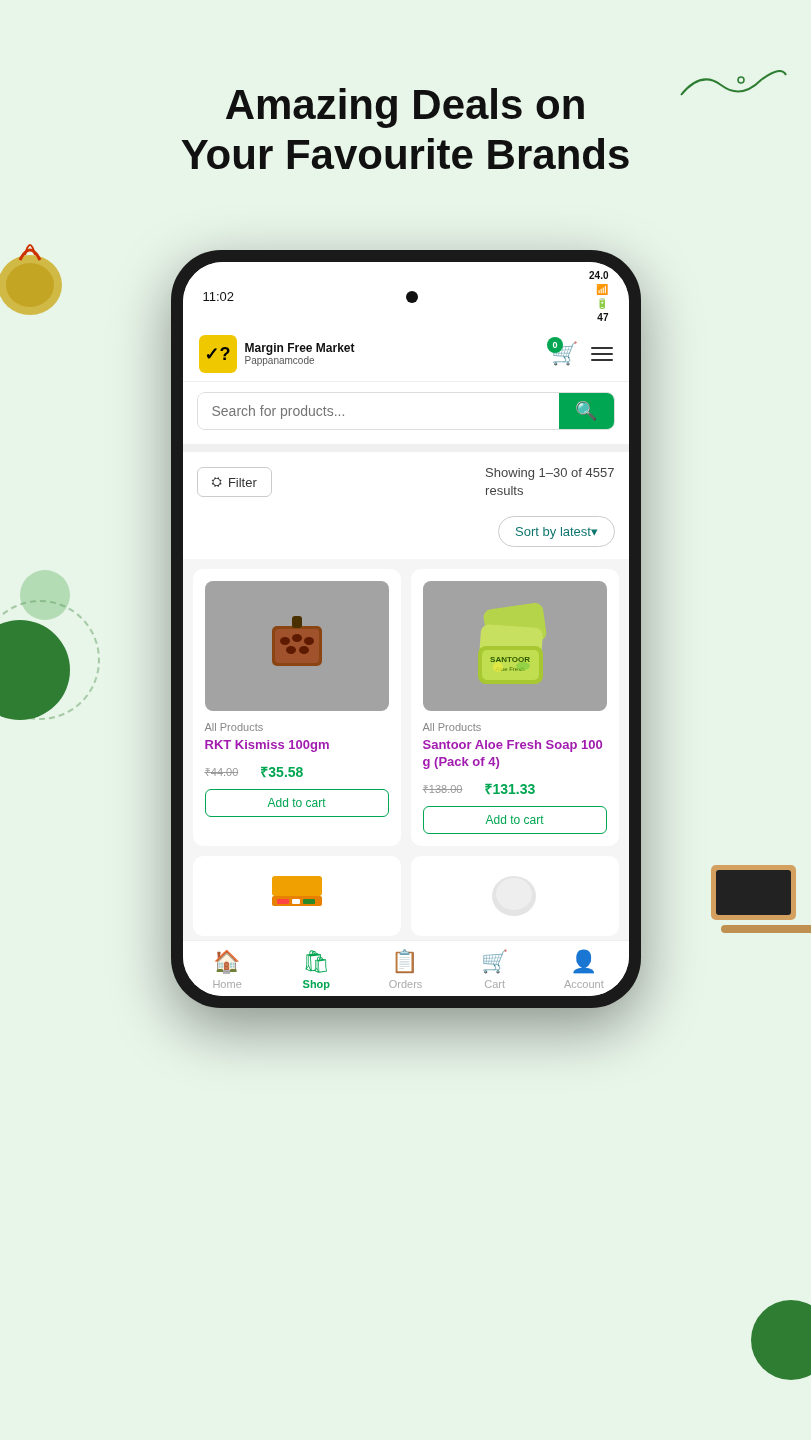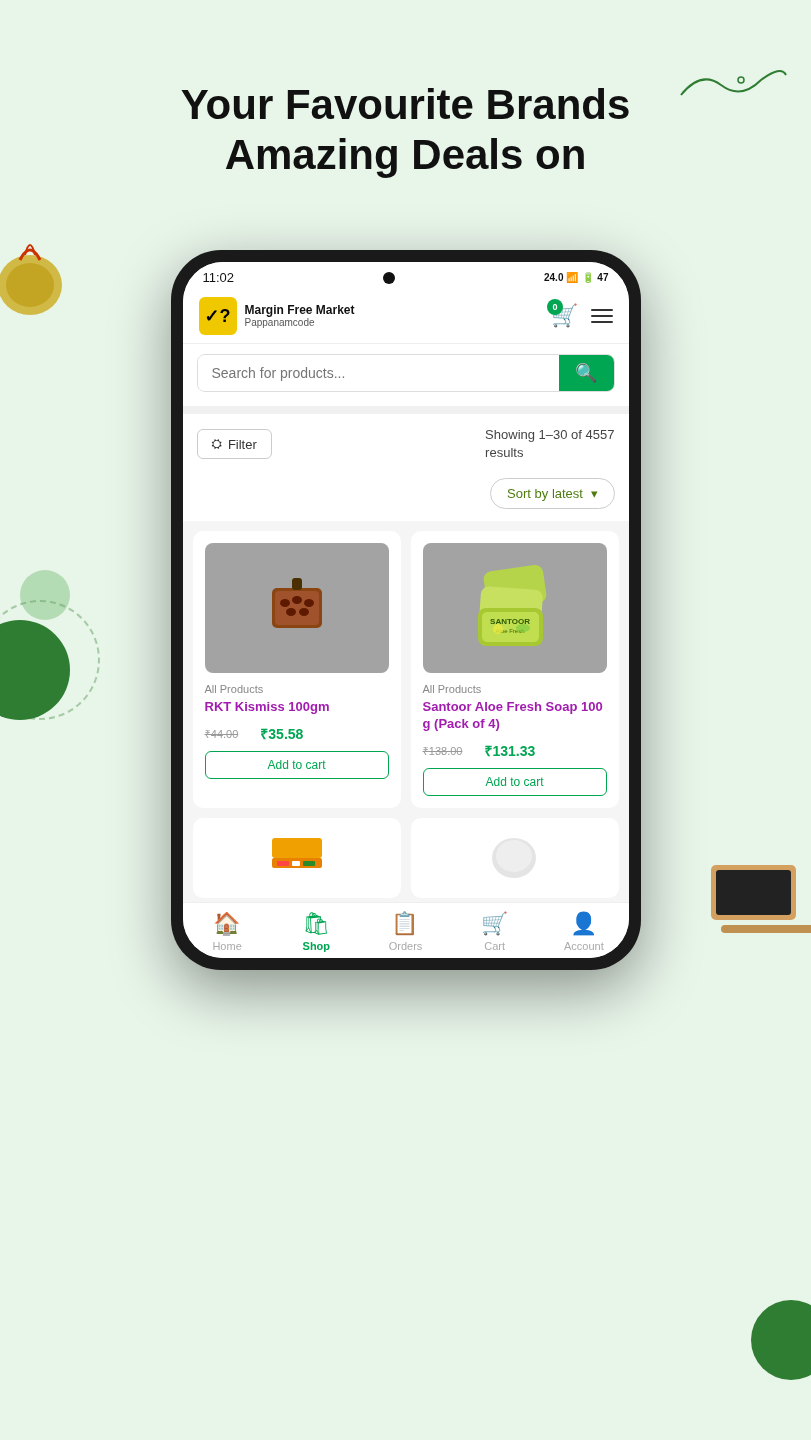--- a/index.html
+++ b/index.html
@@ -115,21 +115,21 @@
       background: white;
       display: flex;
       justify-content: space-between;
       align-items: center;
       padding: 8px 20px 4px;
       font-size: 11px;
       font-weight: 600;
       color: #111;
     }
     .status-bar .time { font-size: 13px; font-weight: 400; }
-    .status-bar .icons { display: flex; align-items: flex-end; gap: 3px; font-size: 10px; }
+    .status-bar .icons { display: flex; align-items: flex-end; gap: 3px; font-size: 10px; flex-direction: column; }
     .camera-notch {
       width: 12px;
       height: 12px;
       background: #111;
       border-radius: 50%;
     }
 
     
     .app-header {
       background: white;
@@ -249,28 +249,27 @@
     
     .sort-row {
       background: white;
       padding: 4px 14px 12px;
       display: flex;
       justify-content: flex-end;
     }
     .sort-btn {
       display: flex;
       align-items: center;
-      gap: 8px;
       border: 1px solid #ccc;
       border-radius: 20px;
       padding: 7px 16px;
       background: white;
       font-size: 13px;
       cursor: pointer;
-      color: #4d7c0f;
+      color: #0f766e;
     }
 
     
     .products-section {
       background: #f5f5f5;
       padding: 10px 10px;
     }
     .products-grid {
       display: grid;
       grid-template-columns: 1fr 1fr;
@@ -368,22 +367,22 @@
   <path d="M35 25 Q40 5 45 25" stroke="#cc3300" stroke-width="2" fill="none"></path>
 </svg>
 
 <svg class="bg-decoration bg-laptop" viewBox="0 0 120 90">
   <rect x="10" y="5" width="85" height="55" rx="5" fill="#d4a060"></rect>
   <rect x="15" y="10" width="75" height="45" rx="3" fill="#222"></rect>
   <rect x="20" y="65" width="100" height="8" rx="4" fill="#c09050"></rect>
 </svg>
 
 <div class="page-header">
+  <h1>Amazing Deals on</h1>
   <h1>Your Favourite Brands</h1>
-  <h1>Amazing Deals on</h1>
 </div>
 
 <div class="phone-wrapper">
   <div class="phone">
     <div class="phone-inner">
 
       <div class="status-bar">
         <span class="time">11:02</span>
         <div class="camera-notch"></div>
         <div class="icons">

